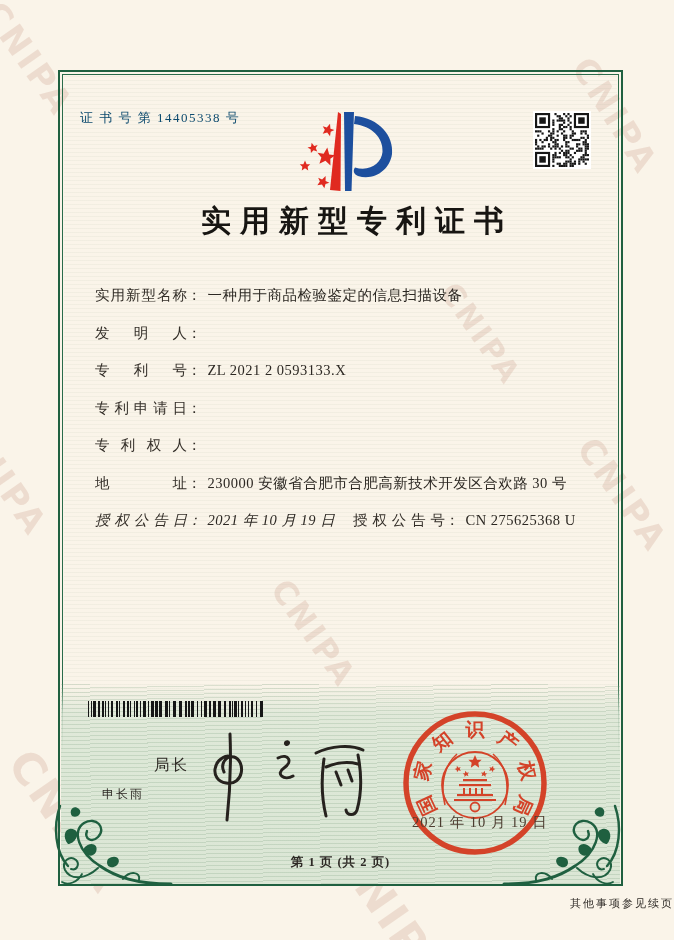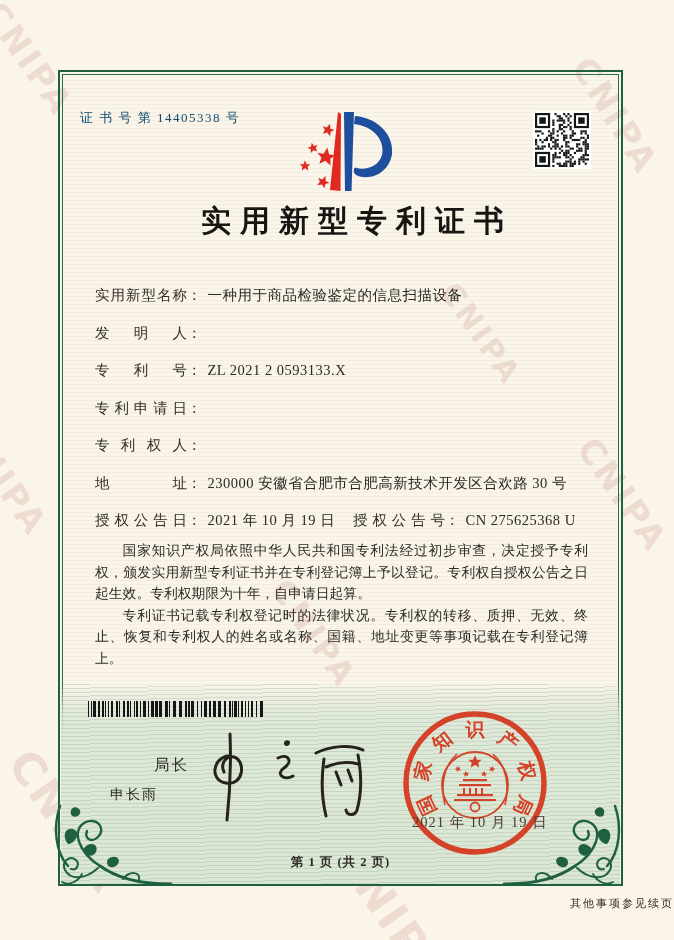--- a/index.html
+++ b/index.html
@@ -23,29 +23,29 @@
   .logo{position:absolute;left:282px;top:102px;}
   .qr{position:absolute;left:533px;top:111px;background:#fff;padding:2px;}
   .title{position:absolute;left:0;right:0;top:201px;text-align:center;font-size:30px;font-weight:bold;
          letter-spacing:9px;color:#171512;margin-left:40px;}
   
   .fields{position:absolute;left:95px;top:284px;width:506px;font-size:14.5px;}
   .row{display:flex;line-height:22px;margin-bottom:15.5px;white-space:nowrap;}
   .lab{display:inline-block;width:92px;text-align:justify;text-align-last:justify;color:#332e28;}
   .colon{margin-right:6px;color:#332e28;}
   .val{color:#2c2823;letter-spacing:0.5px;}
-  .grant-first{display:flex;width:258px;flex:0 0 258px;}
+  .grant-first{display:flex;width:258px;flex:0 0 258px;font-style:italic;}
   
   .paras{position:absolute;left:95px;top:540px;width:493px;font-size:13.8px;line-height:21.5px;
          text-align:justify;color:#2e2a24;}
   .paras p{margin:0;text-indent:2em;}
   
   .barcode{position:absolute;left:88px;top:701px;}
   .director-title{position:absolute;left:110px;top:755px;font-size:15.5px;letter-spacing:2px;color:#2c2823;margin-left:44px;}
-  .director-name{position:absolute;left:110px;top:786px;font-size:14px;letter-spacing:2px;color:#2c2823;}
+  .director-name{position:absolute;left:102px;top:786px;font-size:12px;letter-spacing:2px;color:#2c2823;}
   .signature{position:absolute;left:200px;top:728px;}
   .seal{position:absolute;left:393px;top:701px;opacity:0.95;}
   .seal-date{position:absolute;left:412px;top:813px;width:180px;font-size:14.5px;letter-spacing:1px;
              color:#4c3d30;z-index:6;}
   .page-num{position:absolute;left:58px;top:854px;width:565px;text-align:center;font-size:12.5px;
             letter-spacing:1px;color:#2e2a26;z-index:6;font-weight:bold;}
   .footer-note{position:absolute;left:0;right:0;top:896px;text-align:right;font-size:11px;
                letter-spacing:2px;color:#2e2a26;}
   .flourish{position:absolute;top:804px;}
   .flourish.left{left:38px;}
@@ -328,24 +328,20 @@
         <span class="lab">授权公告日</span>
           <span class="colon">：</span>
         <span class="val">2021 年 10 月 19 日</span>
       </span>
       <span class="lab">授权公告号</span>
         <span class="colon">：</span>
       <span class="val">CN 275625368 U</span>
     </div>
   </div>
 
-  <div class="paras">
-    <p>国家知识产权局依照中华人民共和国专利法经过初步审查，决定授予专利权，颁发实用新型专利证书并在专利登记簿上予以登记。专利权自授权公告之日起生效。专利权期限为十年，自申请日起算。</p>
-    <p>专利证书记载专利权登记时的法律状况。专利权的转移、质押、无效、终止、恢复和专利权人的姓名或名称、国籍、地址变更等事项记载在专利登记簿上。</p>
-  </div>
 
   <svg id="barcode" class="barcode" width="180" height="16" viewBox="0 0 180 16">
       <rect x="0" y="0" width="1" height="16" fill="#161616"></rect>
       <rect x="3" y="0" width="1" height="16" fill="#161616"></rect>
       <rect x="5" y="0" width="3" height="16" fill="#161616"></rect>
       <rect x="10" y="0" width="2" height="16" fill="#161616"></rect>
       <rect x="14" y="0" width="2" height="16" fill="#161616"></rect>
       <rect x="17" y="0" width="1" height="16" fill="#161616"></rect>
       <rect x="20" y="0" width="1" height="16" fill="#161616"></rect>
       <rect x="23" y="0" width="2" height="16" fill="#161616"></rect>

